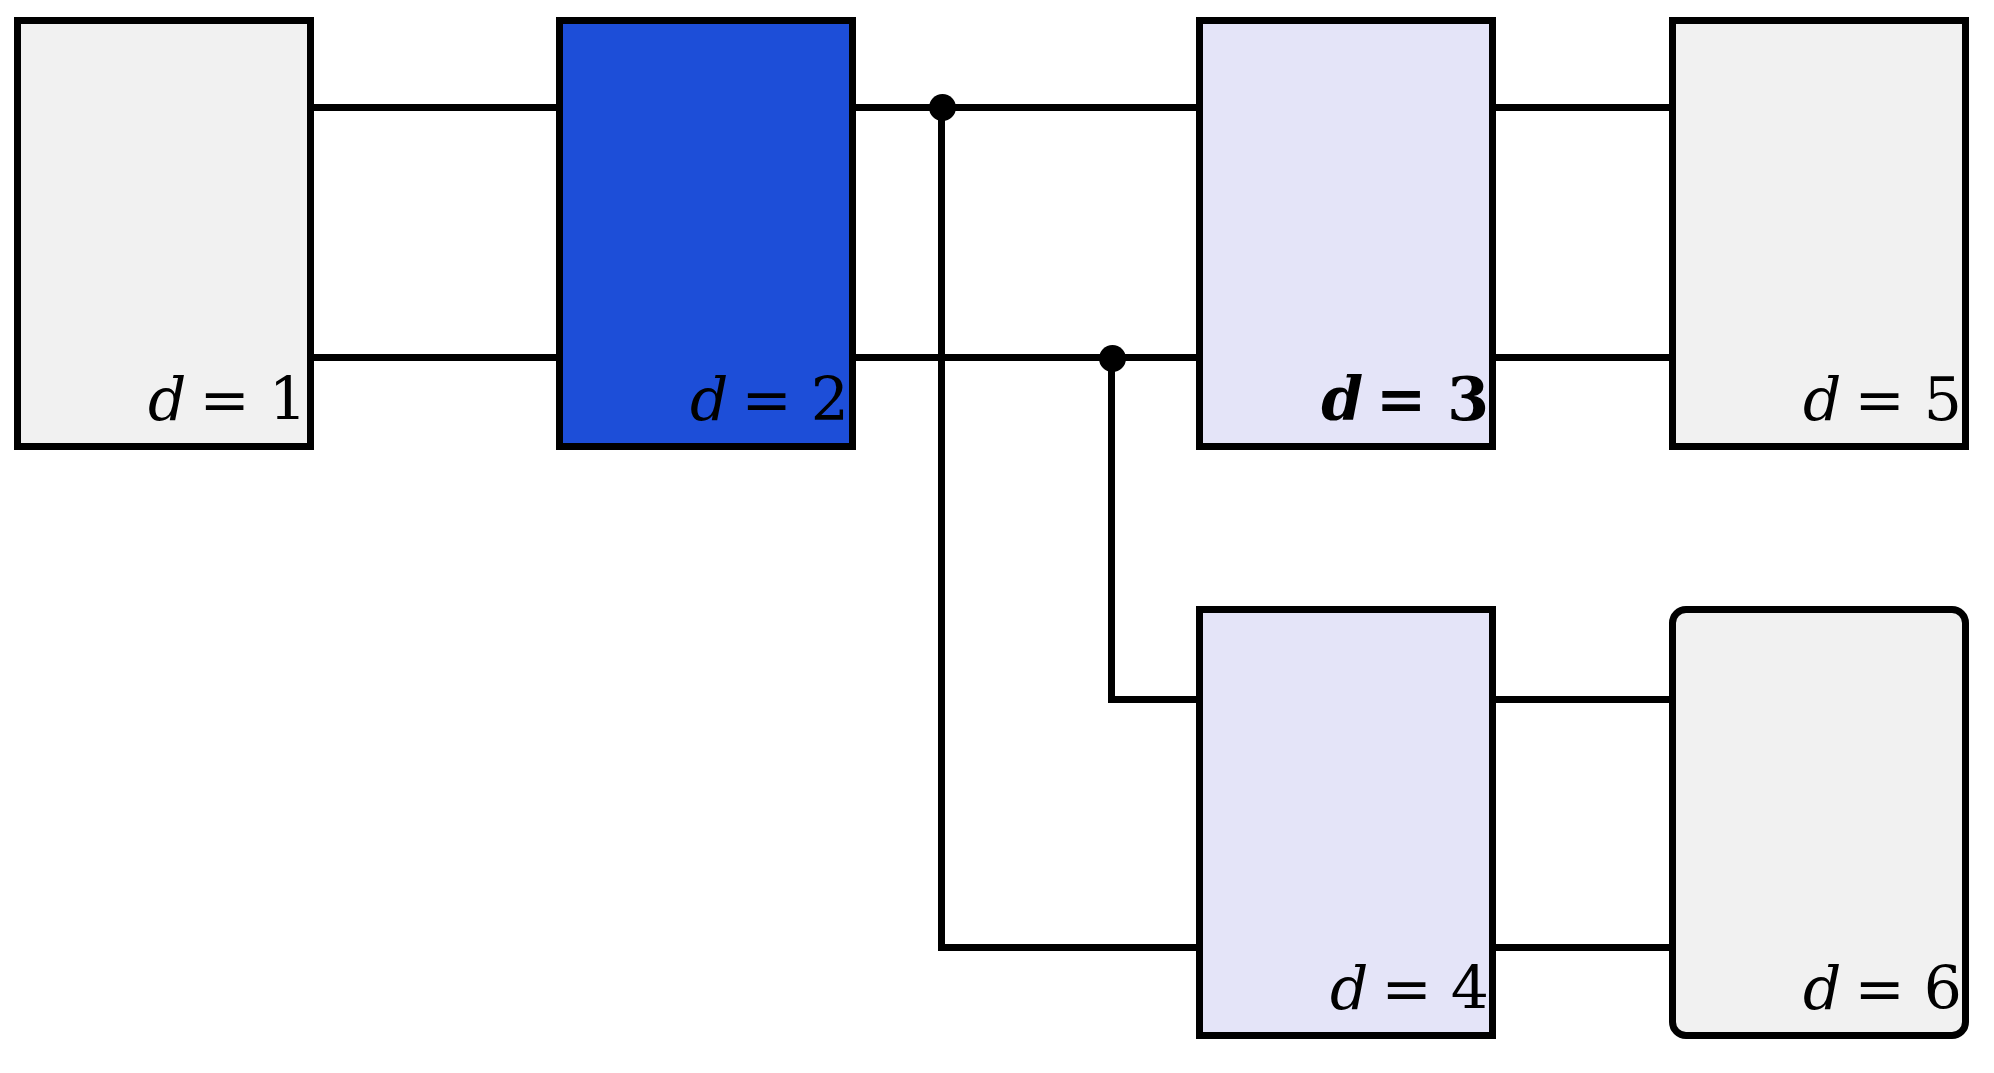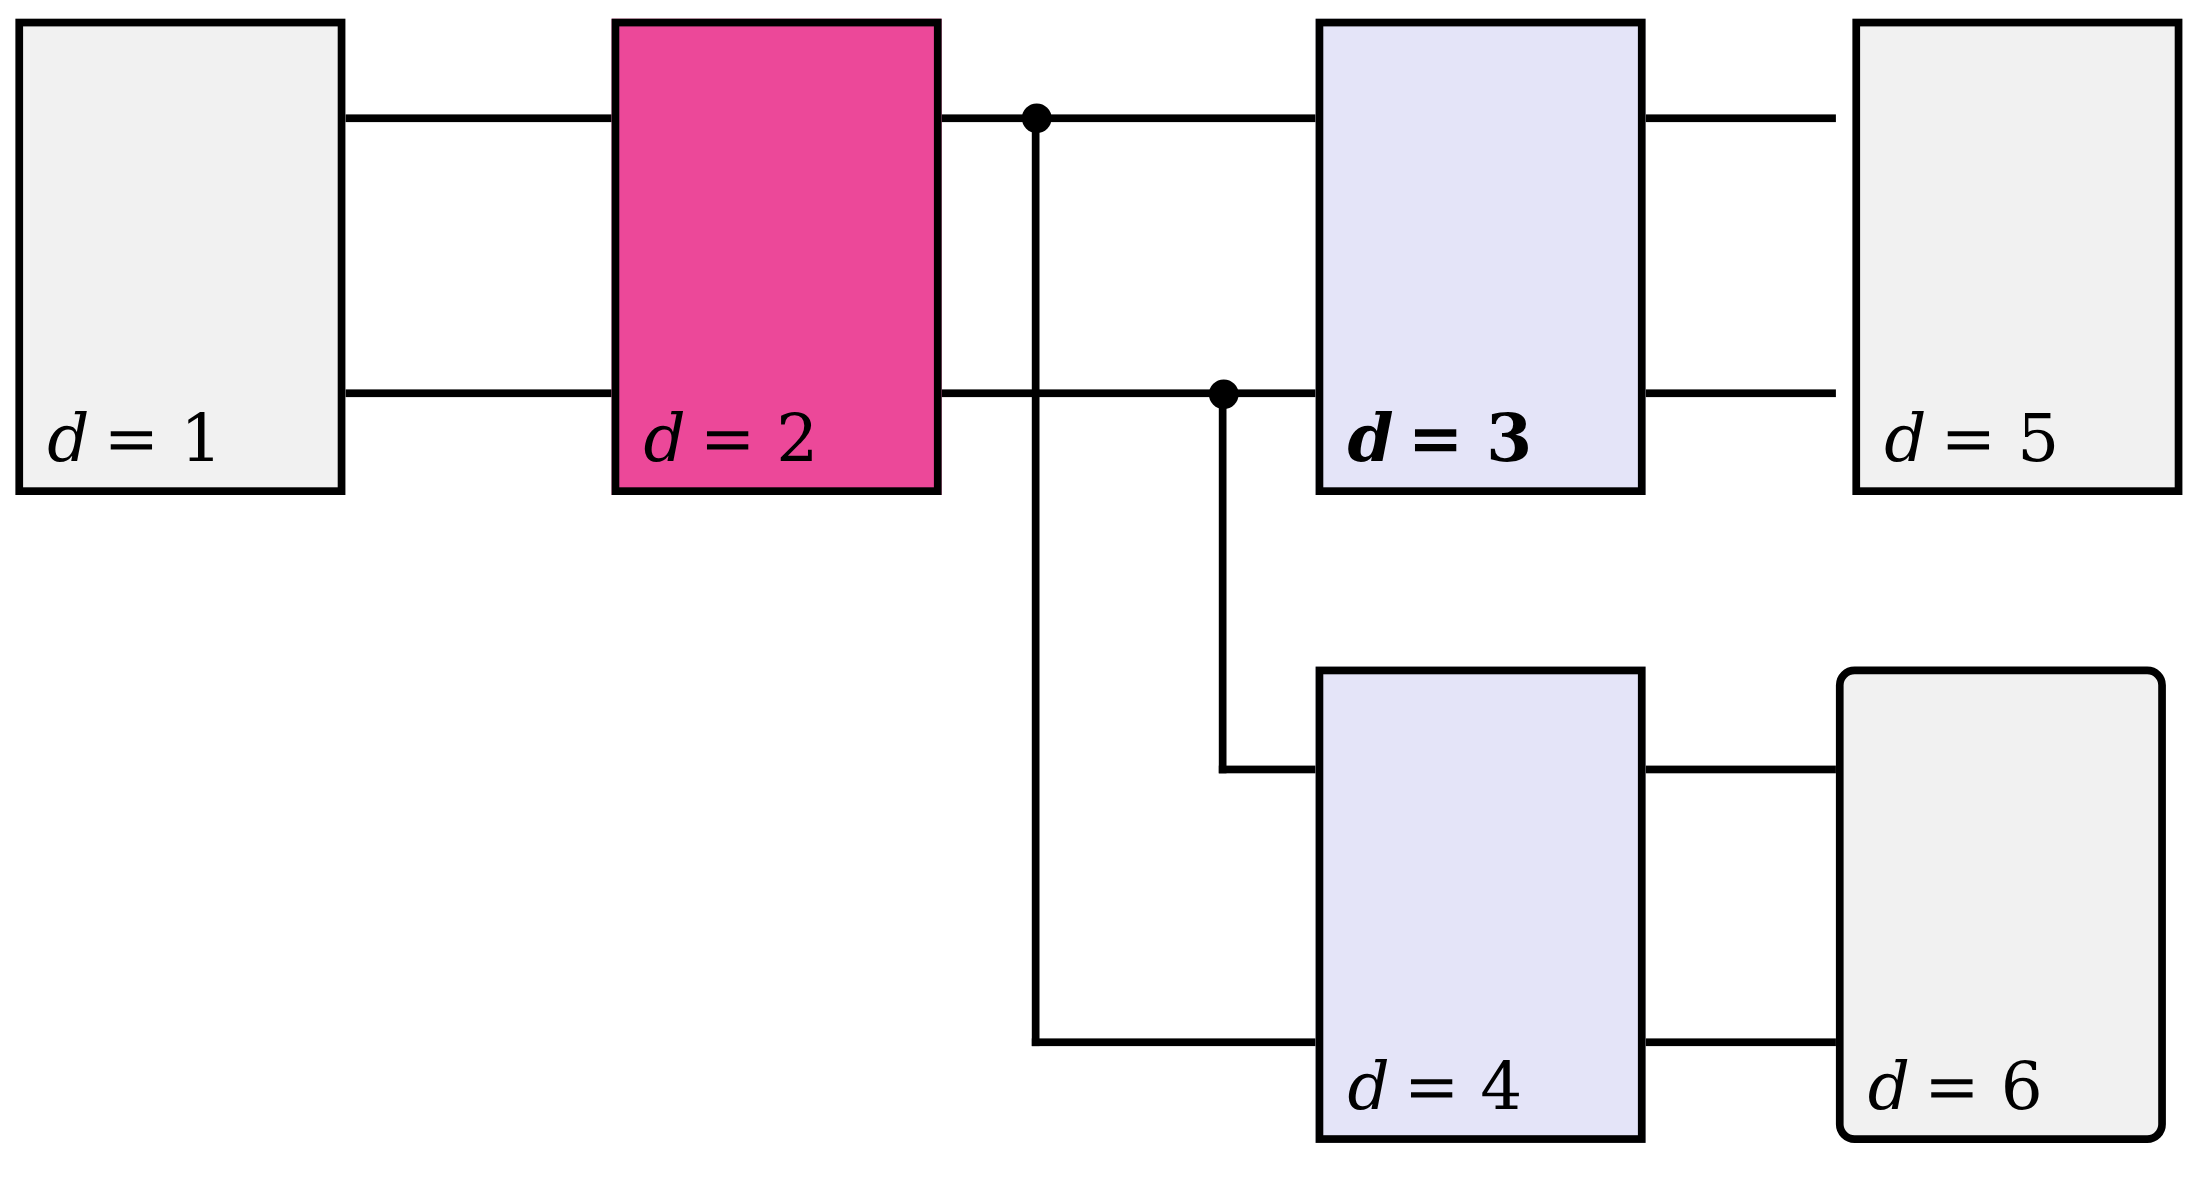--- a/index.html
+++ b/index.html
@@ -20,21 +20,21 @@
     width: 300px;
     height: 433px;
     border: 7px solid #000000;
     box-sizing: border-box;
   }
   .node .label {
     position: absolute;
     left: 0;
     right: 0;
     bottom: 14px;
-    text-align: left;
+    text-align: right;
     font-size: 60px;
     line-height: 1;
     color: #000000;
     white-space: nowrap;
     padding-left: 22px;
   }
   .label .var {
     font-style: italic;
     padding-right: 13px;
   }
@@ -52,21 +52,21 @@
     width: 27px;
     height: 27px;
     border-radius: 50%;
     background: #000000;
   }
 
   
   #node-d1 { left: 14px;   top: 17px;  }
   #node-d2 { left: 556px;  top: 17px;  }
   #node-d3 { left: 1196px; top: 17px;  }
-  #node-d5 { left: 1669px; top: 17px; margin-left: 15px;  }
+  #node-d5 { left: 1669px; top: 17px;  }
   #node-d4 { left: 1196px; top: 606px; }
   #node-d6 { left: 1669px; top: 606px; }
 
   
   #edge-d1-d2-top      { left: 314px;  top: 104px; width: 242px; }
   #edge-d1-d2-bottom   { left: 314px;  top: 354px; width: 242px; }
   #edge-d2-d3-top      { left: 856px;  top: 104px; width: 340px; }
   #edge-d2-d3-bottom   { left: 856px;  top: 354px; width: 340px; }
   #edge-d3-d5-top      { left: 1496px; top: 104px; width: 173px; }
   #edge-d3-d5-bottom   { left: 1496px; top: 354px; width: 173px; }
@@ -102,21 +102,21 @@
 
   <div class="dot" id="junction-dot-1"></div>
   <div class="dot" id="junction-dot-2"></div>
 
   <div class="node" id="node-d1" style="background: rgb(241, 241, 241);">
     <div class="label">
       <span class="var">d</span><span class="eq">= 1</span>
     </div>
   </div>
 
-  <div class="node" id="node-d2" style="background: #ec4899;">
+  <div class="node" id="node-d2" style="background: #1d4ed8;">
     <div class="label">
       <span class="var">d</span><span class="eq">= 2</span>
     </div>
   </div>
 
   <div class="node" id="node-d3" style="background: rgb(228, 228, 248); font-weight: bold;">
     <div class="label">
       <span class="var">d</span><span class="eq">= 3</span>
     </div>
   </div>

